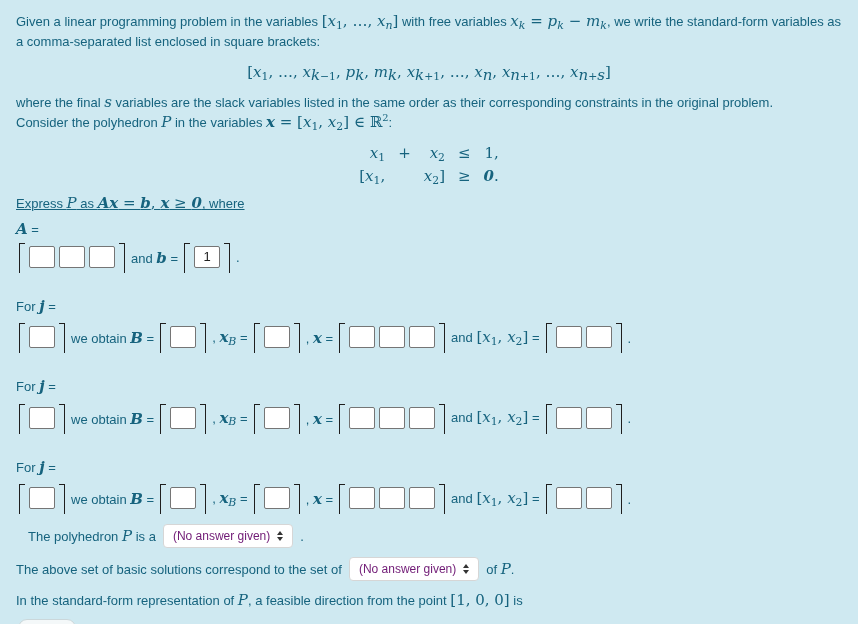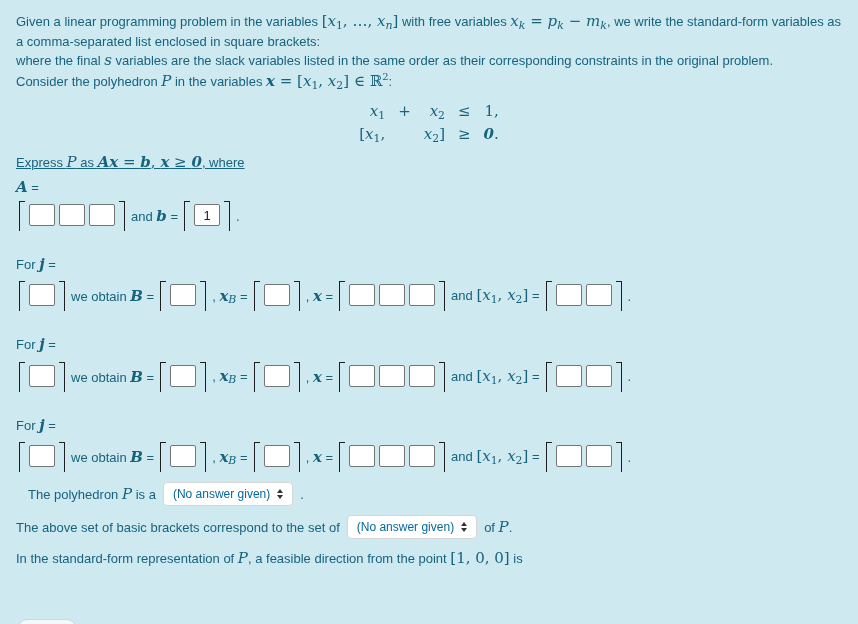--- a/index.html
+++ b/index.html
@@ -39,21 +39,21 @@
   .t{white-space:nowrap;text-align:right;}
   #sec-express{margin-top:0;text-decoration:underline;}
   #a-label{margin:6px 0 5px 0;}
   #find-line{margin-top:9px;}
   .jblock{margin-top:24px;}
   .jrow{margin-top:7px;}
   
   .sel{
     display:inline-flex;align-items:center;gap:7px;
     background:#fff;border:1px solid #d6d6d6;border-radius:4px;
-    padding:4px 9px;color:#0369a1;font-size:12px;cursor:default;
+    padding:4px 9px;color:#701a75;font-size:12px;cursor:default;
   }
   .arrows{display:inline-flex;flex-direction:column;gap:2px;}
   .tri{display:block;width:0;height:0;border-left:3.5px solid transparent;border-right:3.5px solid transparent;}
   .tri.up{border-bottom:4px solid #333;}
   .tri.dn{border-top:4px solid #333;}
   .selrow{display:flex;align-items:center;gap:7px;}
   #poly-line{margin-top:10px;margin-left:12px;}
   #sol-line{margin-top:9px;}
   #dir-line{margin-top:10px;}
   
@@ -62,20 +62,21 @@
     background:#f4f8f9;border:1px solid #cbd7da;border-radius:9px;
   }
 </style>
 </head>
 <body>
 
 <div class="page">
 
   <p>Given a linear programming problem in the variables <mn>[<m>x</m><sub>1</sub>, …, <m>x</m><sub><m>n</m></sub>]</mn> with free variables <mn><m>x</m><sub><m>k</m></sub> = <m>p</m><sub><m>k</m></sub> − <m>m</m><sub><m>k</m></sub></mn>, we write the standard-form variables as a comma-separated list enclosed in square brackets:</p>
 
+  <div class="eq mathline">[<m>x</m><sub>1</sub>, …, <m>x</m><sub><m>k</m>−1</sub>, <m>p</m><sub><m>k</m></sub>, <m>m</m><sub><m>k</m></sub>, <m>x</m><sub><m>k</m>+1</sub>, …, <m>x</m><sub><m>n</m></sub>, <m>x</m><sub><m>n</m>+1</sub>, …, <m>x</m><sub><m>n</m>+<m>s</m></sub>]</div>
 
   <p>where the final <m>s</m> variables are the slack variables listed in the same order as their corresponding constraints in the original problem.</p>
   <p>Consider the polyhedron <m>P</m> in the variables <mn><mb>x</mb> = [<m>x</m><sub>1</sub>, <m>x</m><sub>2</sub>] ∈ ℝ<sup>2</sup></mn>:</p>
 
   <div class="cwrap">
     <div class="cgrid mathline">
       <span><m>x</m><sub>1</sub></span>
       <span>+</span>
       <span><m>x</m><sub>2</sub></span>
       <span>≤</span>
@@ -233,21 +234,21 @@
       <span>(No answer given)</span>
       <span class="arrows">
           <i class="tri up"></i>
           <i class="tri dn"></i>
         </span>
     </span>
     <span class="t">.</span>
   </div>
 
   <div id="sol-line" class="selrow">
-    <span class="t">The above set of basic brackets correspond to the set of</span>
+    <span class="t">The above set of basic solutions correspond to the set of</span>
     <span class="sel">
       <span>(No answer given)</span>
       <span class="arrows">
           <i class="tri up"></i>
           <i class="tri dn"></i>
         </span>
     </span>
     <span class="t">of <m>P</m>.</span>
   </div>
 

